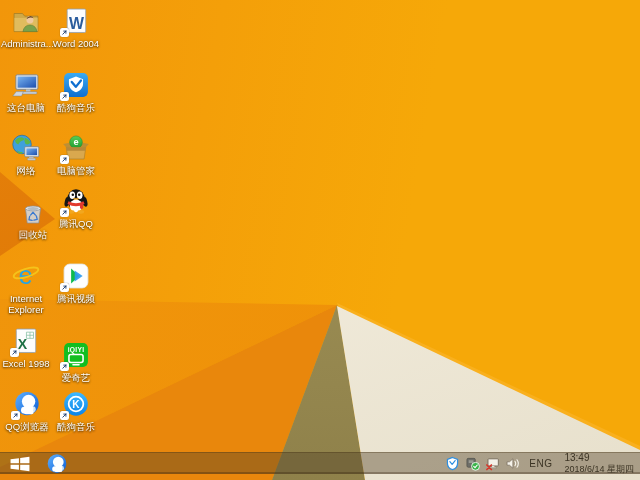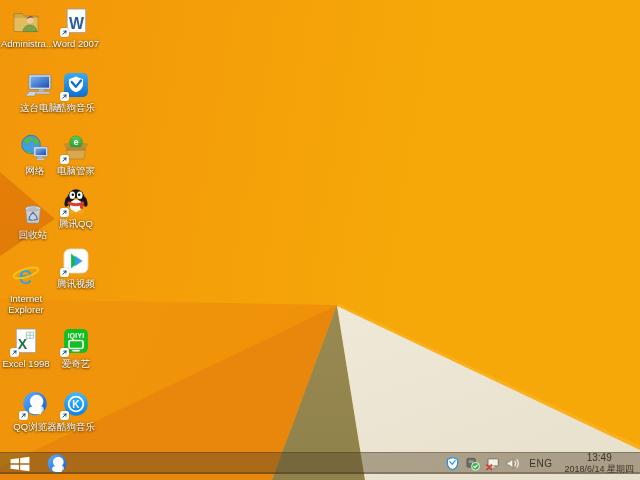--- a/index.html
+++ b/index.html
@@ -39,21 +39,21 @@
            box-shadow:inset 0 -2px 0 rgba(45,28,6,.30);
            display:flex;align-items:center;box-sizing:border-box;}
   .tb-btn{width:40px;height:100%;display:flex;align-items:center;justify-content:center;}
   .tb-btn svg{width:22px;height:18px;}
   .tb-app{width:34px;height:100%;display:flex;align-items:center;justify-content:center;}
   .tb-app svg{width:24px;height:24px;}
   .tray{margin-left:auto;display:flex;align-items:center;gap:5px;height:100%;padding-right:3px;}
   .tray-ic{width:15px;height:15px;display:flex;align-items:center;justify-content:center;}
   .tray-ic svg{width:15px;height:15px;display:block;}
   .lang{font-size:10px;color:var(--tray-text);padding:0 4px;letter-spacing:.5px;}
-  .clock{font-size:9px;color:var(--tray-text);text-align:center;line-height:10.5px;
+  .clock{font-size:9px;color:var(--tray-text);text-align:left;line-height:10.5px;
          padding:0 3px;white-space:nowrap;}
   .clock .t{font-size:10px;}
 </style>
 </head>
 <body>
 
 <div class="layer wp-base"></div>
 <div class="layer wp-wedge"></div>
 <div class="layer wp-wedge-lower"></div>
 <div class="layer wp-dark-tri"></div>
@@ -79,24 +79,24 @@
     <svg viewBox="0 0 34 34">
       <rect x="7" y="3.5" width="21" height="26.5" rx="1.5" fill="#FDFDFD" stroke="#8FA0B5" stroke-width="0.9"></rect>
       <text x="17.5" y="25.5" font-size="18" font-weight="bold" fill="#2B5C9C" text-anchor="middle">W</text>
     </svg>
     <span class="sc">
         <svg viewBox="0 0 10 10">
           <path d="M2.6 7.4 L7 3 M7 3 H3.9 M7 3 V6.1" stroke="#1A3C6E" stroke-width="1.3" fill="none" stroke-linecap="round" stroke-linejoin="round"></path>
         </svg>
       </span>
   </div>
-  <div class="lbl">Word 2007</div>
-</div>
-
-<div class="cell" style="left:14px;top:70px">
+  <div class="lbl">Word 2004</div>
+</div>
+
+<div class="cell" style="left:1px;top:70px">
   <div class="ic">
     <svg viewBox="0 0 34 34">
       <defs>
           <linearGradient id="g-scr1" x1="0" y1="0" x2="1" y2="1">
         <stop offset="0" stop-color="#79B4F2"></stop>
             <stop offset="1" stop-color="#1C4FAE"></stop>
           </linearGradient>
         </defs>
       <rect x="5.5" y="5.5" width="25" height="16.5" rx="1.5" fill="#D9E0E8" stroke="#747E8A" stroke-width="0.9"></rect>
       <rect x="7.5" y="7.5" width="21" height="12.5" fill="url(#g-scr1)"></rect>
@@ -123,21 +123,21 @@
     </svg>
     <span class="sc">
         <svg viewBox="0 0 10 10">
           <path d="M2.6 7.4 L7 3 M7 3 H3.9 M7 3 V6.1" stroke="#1A3C6E" stroke-width="1.3" fill="none" stroke-linecap="round" stroke-linejoin="round"></path>
         </svg>
       </span>
   </div>
   <div class="lbl">酷狗音乐</div>
 </div>
 
-<div class="cell" style="left:10px;top:133px">
+<div class="cell" style="left:1px;top:133px">
   <div class="ic">
     <svg viewBox="0 0 34 34">
       <defs>
           <linearGradient id="g-scr2" x1="0" y1="0" x2="1" y2="1">
         <stop offset="0" stop-color="#79B4F2"></stop>
             <stop offset="1" stop-color="#1C4FAE"></stop>
           </linearGradient>
         </defs>
       <circle cx="12.5" cy="13" r="10.5" fill="#3FA0DB" stroke="#1D6EA6" stroke-width="0.8"></circle>
       <path d="M4.5 8.5 q4 -4.5 8.5 -3.5 q3.5 1.5 0.5 3.5 q-4 1 -5 4.5 q-3 -0.5 -4 -4.5 z" fill="#5BB54A"></path>
@@ -222,21 +222,21 @@
 <div class="cell" style="left:1px;top:261px">
   <div class="ic">
     <svg viewBox="0 0 34 34">
       <text x="16.5" y="26.5" font-size="29" fill="#27A5E4" text-anchor="middle">e</text>
       <ellipse cx="17" cy="13.5" rx="14.5" ry="4.6" fill="none" stroke="#F5C21A" stroke-width="2.1" transform="rotate(-17 17 13.5)"></ellipse>
     </svg>
   </div>
   <div class="lbl">Internet Explorer</div>
 </div>
 
-<div class="cell" style="left:51px;top:246px">
+<div class="cell" style="left:51px;top:261px">
   <div class="ic">
     <svg viewBox="0 0 34 34">
       <rect x="3.5" y="3.5" width="27" height="27" rx="6.5" fill="#FEFEFE" stroke="#E4E8EC" stroke-width="1"></rect>
       <path d="M11.5 8.5 V25.5 L20.5 17 Z" fill="#0FBA4D"></path>
       <path d="M15.5 10.8 V23.2 L24.5 17 Z" fill="#2F9BF0" fill-opacity="0.92"></path>
     </svg>
     <span class="sc">
         <svg viewBox="0 0 10 10">
           <path d="M2.6 7.4 L7 3 M7 3 H3.9 M7 3 V6.1" stroke="#1A3C6E" stroke-width="1.3" fill="none" stroke-linecap="round" stroke-linejoin="round"></path>
         </svg>
@@ -257,38 +257,38 @@
     </svg>
     <span class="sc">
         <svg viewBox="0 0 10 10">
           <path d="M2.6 7.4 L7 3 M7 3 H3.9 M7 3 V6.1" stroke="#1A3C6E" stroke-width="1.3" fill="none" stroke-linecap="round" stroke-linejoin="round"></path>
         </svg>
       </span>
   </div>
   <div class="lbl">Excel 1998</div>
 </div>
 
-<div class="cell" style="left:51px;top:326px">
+<div class="cell" style="left:51px;top:340px">
   <div class="ic">
     <svg viewBox="0 0 34 34">
       <rect x="3.5" y="3.5" width="27" height="27" rx="5.5" fill="#12BE20"></rect>
       <text x="17" y="13.5" font-size="7.6" font-weight="bold" fill="#fff" text-anchor="middle" letter-spacing="0.3">iQIYI</text>
       <rect x="9" y="16.5" width="16" height="9" rx="2.2" fill="none" stroke="#fff" stroke-width="1.8"></rect>
       <path d="M13.5 28 h7" stroke="#fff" stroke-width="1.6" stroke-linecap="round"></path>
     </svg>
     <span class="sc">
         <svg viewBox="0 0 10 10">
           <path d="M2.6 7.4 L7 3 M7 3 H3.9 M7 3 V6.1" stroke="#1A3C6E" stroke-width="1.3" fill="none" stroke-linecap="round" stroke-linejoin="round"></path>
         </svg>
       </span>
   </div>
   <div class="lbl">爱奇艺</div>
 </div>
 
-<div class="cell" style="left:10px;top:389px">
+<div class="cell" style="left:2px;top:389px">
   <div class="ic">
     <svg viewBox="0 0 34 34">
       <defs>
           <linearGradient id="g-qb1" x1="0" y1="0" x2="1" y2="1">
         <stop offset="0" stop-color="#5FB1FF"></stop>
             <stop offset="1" stop-color="#0A5CD6"></stop>
           </linearGradient>
         </defs>
       <circle cx="17" cy="16.5" r="13.2" fill="url(#g-qb1)"></circle>
       <circle cx="18.8" cy="14.2" r="7.6" fill="#FDFEFF"></circle>

